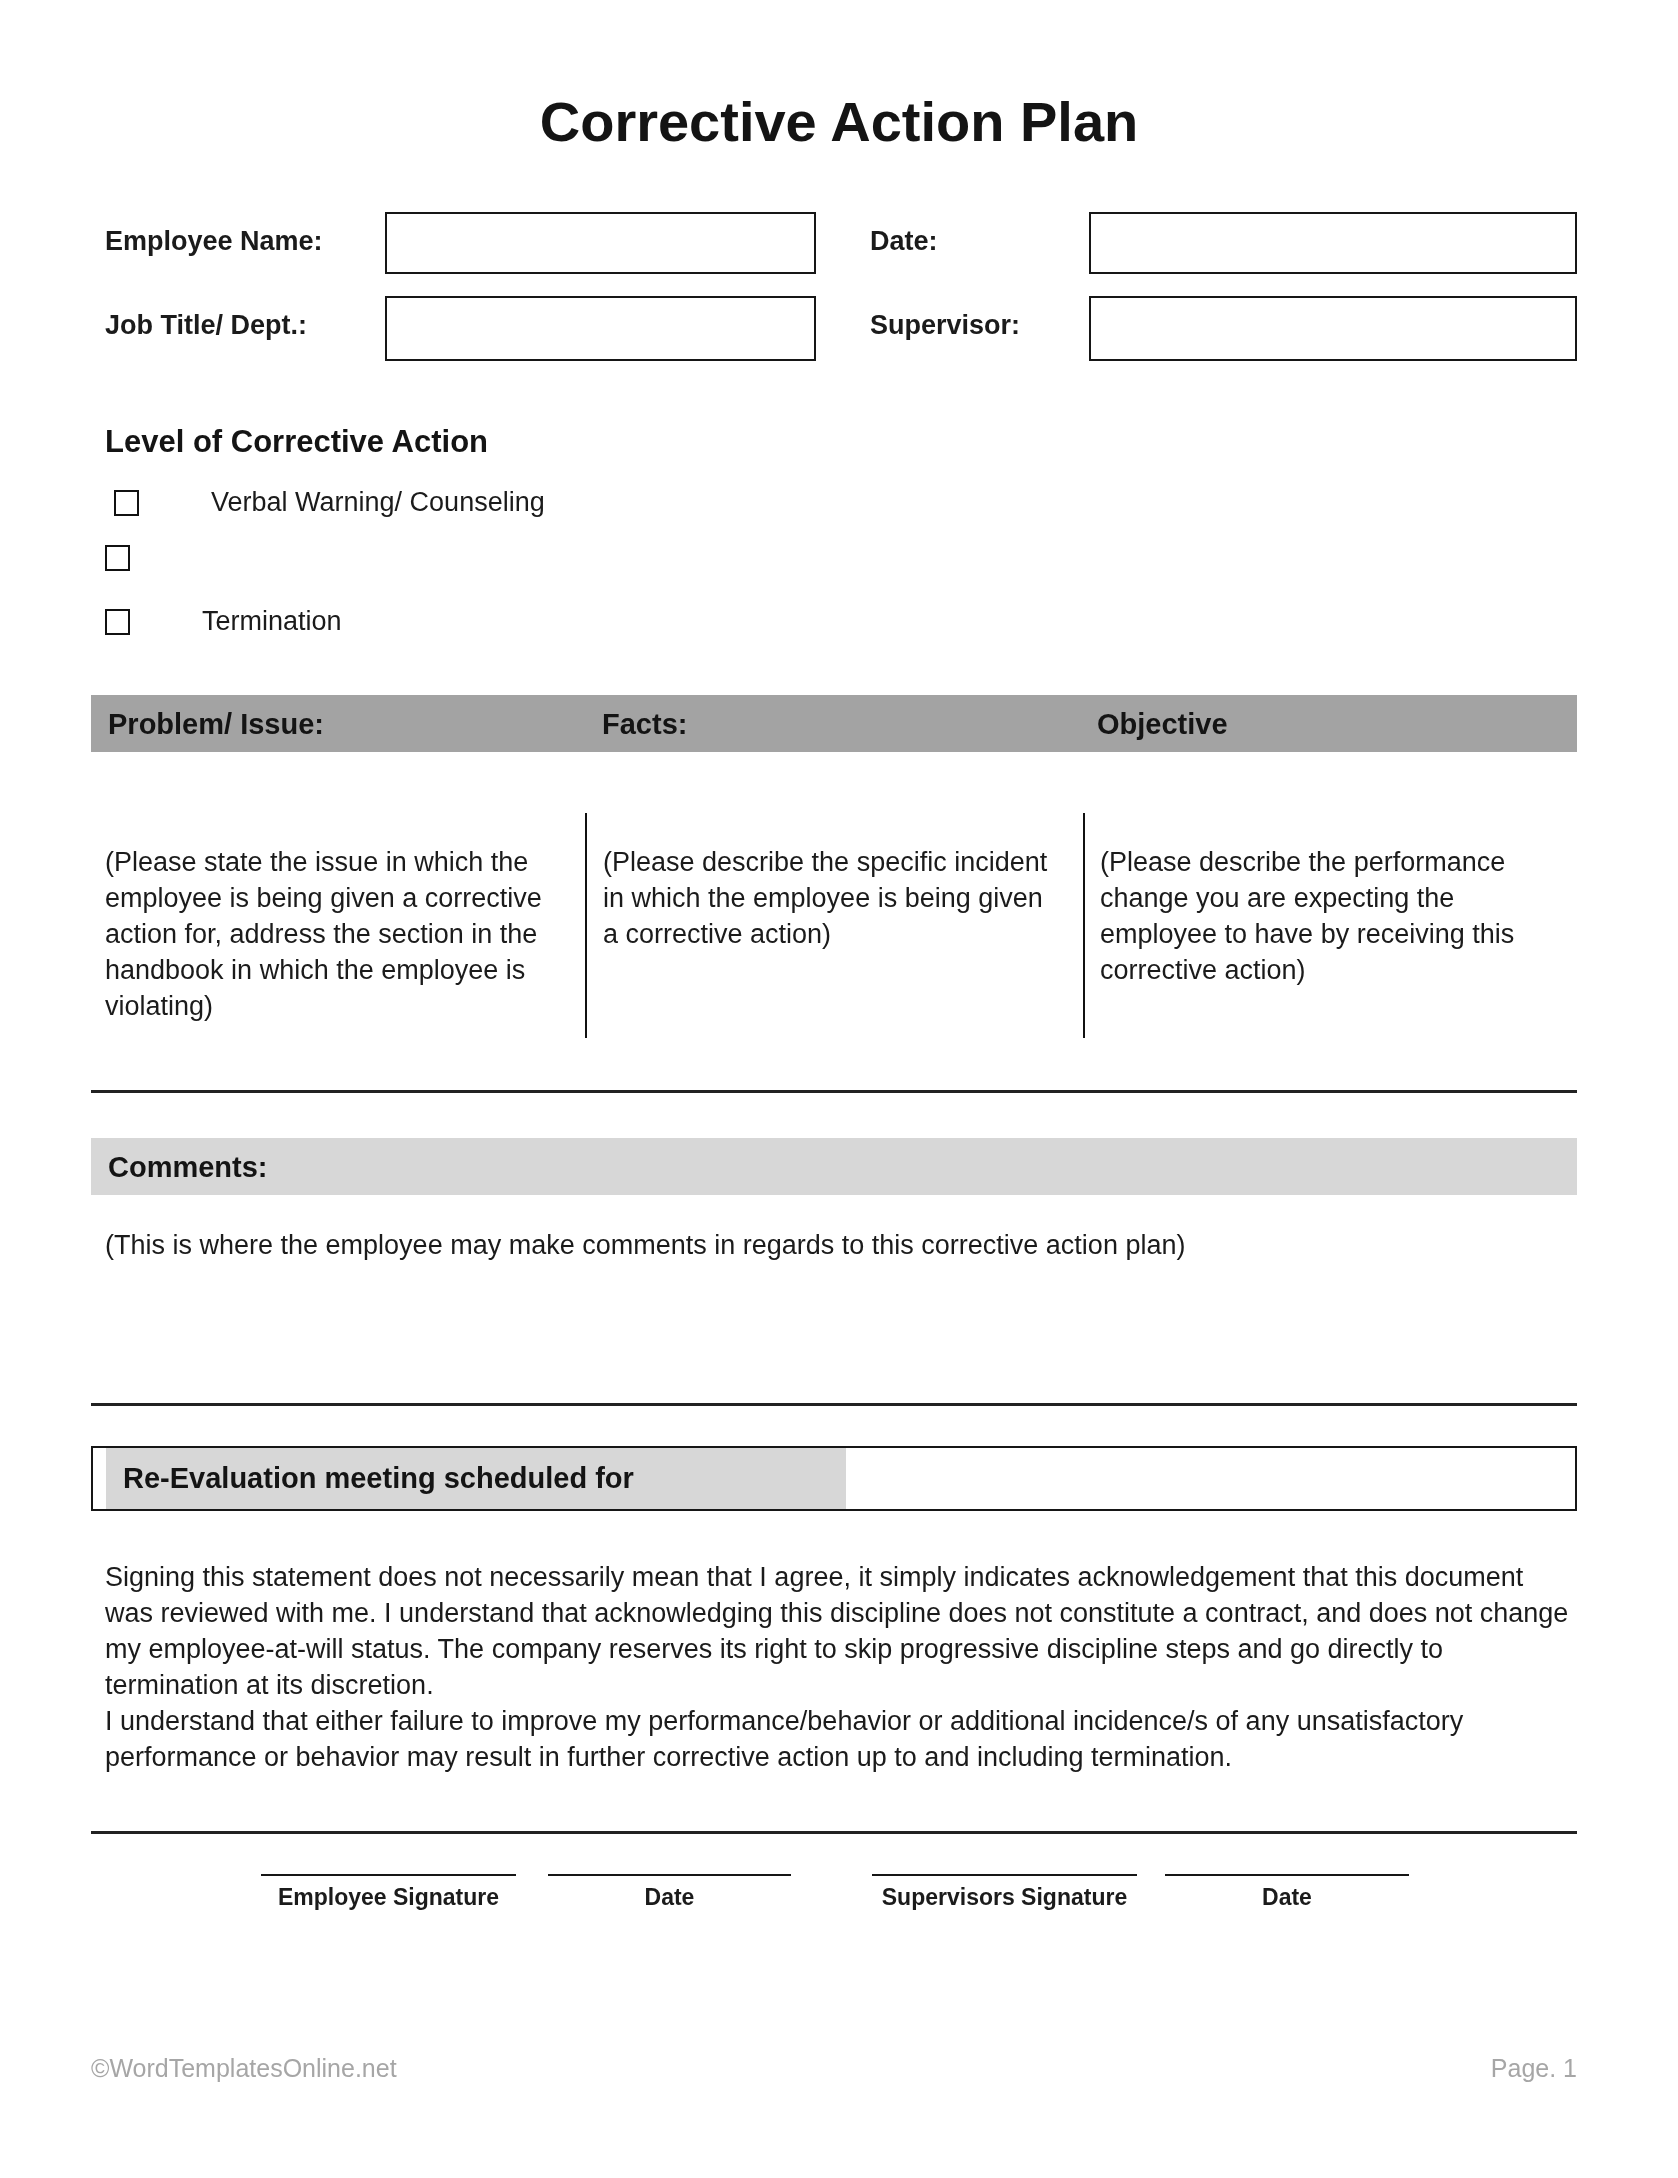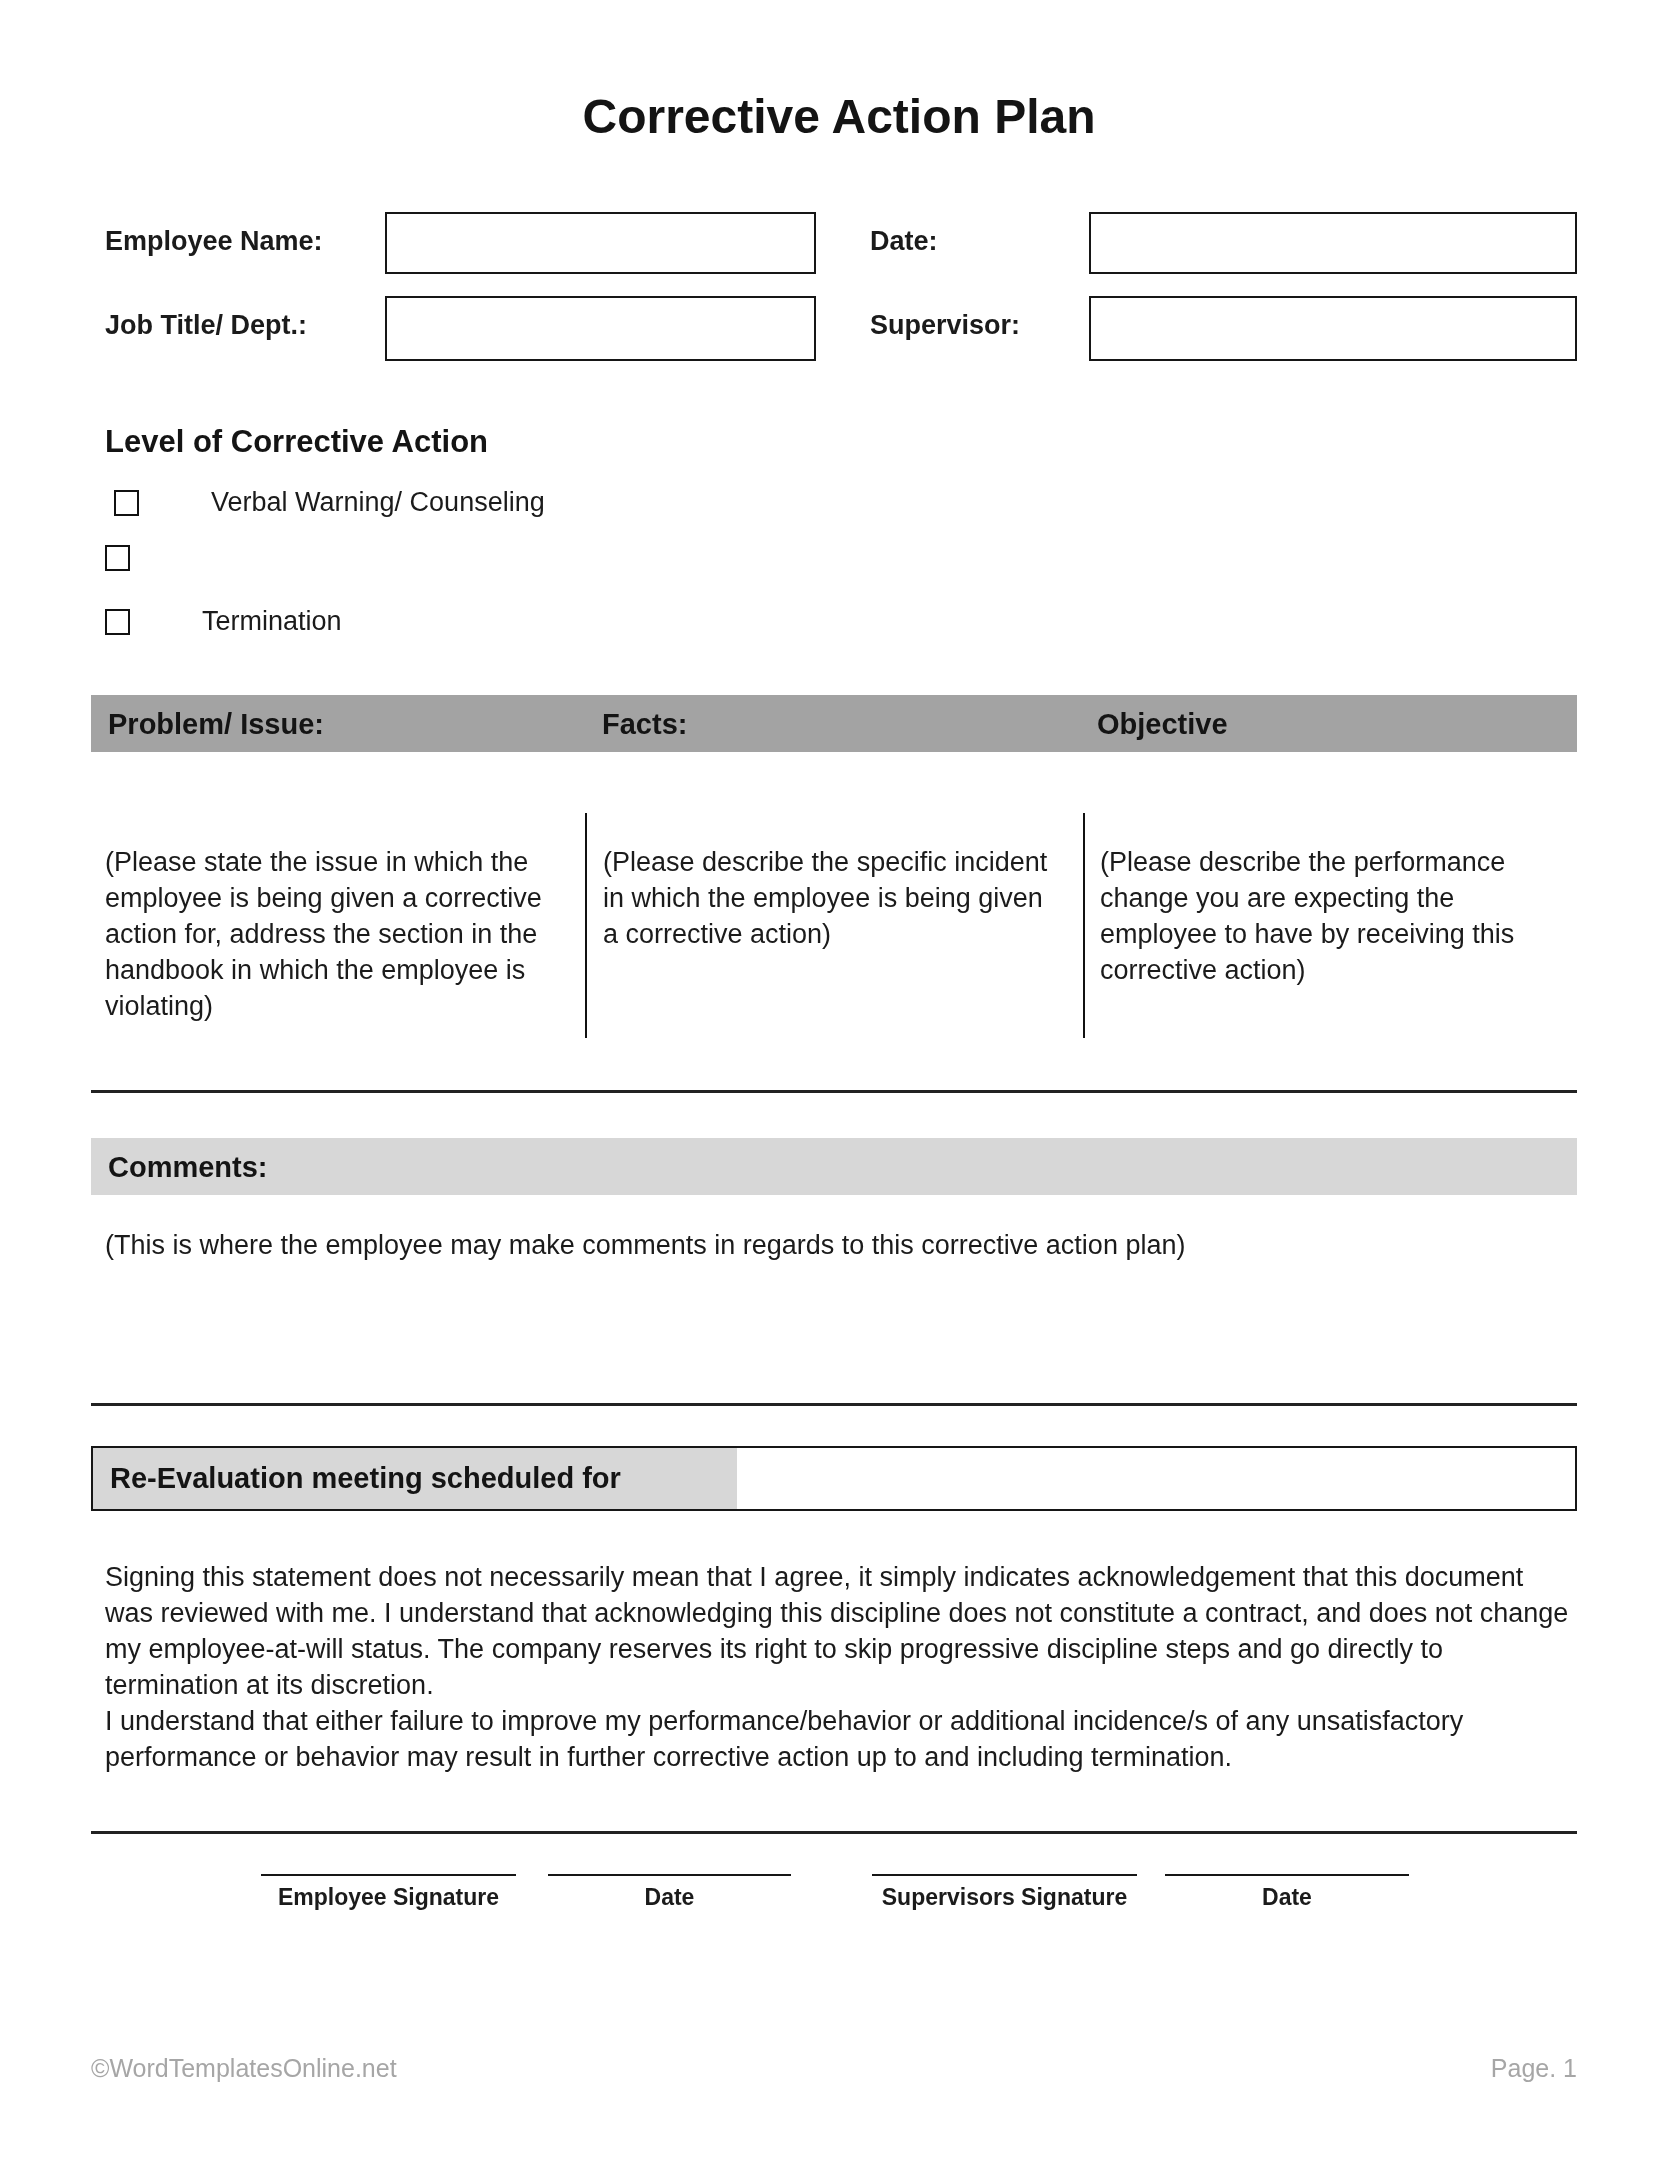--- a/index.html
+++ b/index.html
@@ -7,21 +7,21 @@
   .page {
     position:relative;
     width:1678px; height:2179px;
     background:#ffffff;
     font-family:"Liberation Sans", sans-serif;
     color:#1b1b1b;
     overflow:hidden;
   }
   .title {
     position:absolute; left:0; top:89px; width:100%;
-    text-align:center; font-size:48px; font-weight:700; color:#141414;
+    text-align:center; font-size:56px; font-weight:700; color:#141414;
   }
   .field-label { position:absolute; font-size:27px; font-weight:700; white-space:nowrap; }
   .field-box { position:absolute; border:2.8px solid #161616; background:#fff; font-size:26px; padding:3.7px 9.3px; }
   .section-heading { position:absolute; font-size:31px; font-weight:700; color:#141414; }
   .check-row { position:absolute; left:105px; display:flex; align-items:center; }
   .checkbox {
     width:25px; height:26px; border:2.8px solid #111; background:#fff;
     display:inline-block; flex:0 0 auto;
   }
   .check-label { font-size:27px; margin-left:72px; white-space:nowrap; }
@@ -35,22 +35,22 @@
   .v-divider { position:absolute; top:0; bottom:0; width:1.9px; background:#111; }
   .col-cell { position:absolute; top:31px; font-size:27px; line-height:36px; color:#1b1b1b; }
   .h-rule { position:absolute; left:91px; width:1486px; height:2.8px; background:#222; }
   .hint-text { position:absolute; font-size:27px; line-height:36px; color:#1b1b1b; }
   .fill-area { position:absolute; background:transparent; }
   .reeval-box {
     position:absolute; left:91px; top:1446px; width:1486px; height:65px;
     border:2.8px solid #161616; display:flex; align-items:stretch; background:#fff;
   }
   .reeval-label {
-    width:644px; display:flex; align-items:center; padding-left:17px;
-    font-size:29px; font-weight:700; color:#141414;
+    width:740px; display:flex; align-items:center; padding-left:17px;
+    font-size:29px; font-weight:700; color:#141414;margin-left:13px;
   }
   .reeval-value { flex:1; font-size:27px; padding:5.6px 11.2px; }
   .ack { position:absolute; left:105px; top:1559px; width:1465px; font-size:27px; line-height:36px; }
   .sig-col { position:absolute; top:1874px; border-top:2.8px solid #161616; text-align:center; }
   .sig-label { display:block; margin-top:7.5px; font-size:23px; font-weight:700; white-space:nowrap; }
   .footer-left { position:absolute; left:91px; top:2054px; font-size:25px; }
   .footer-right { position:absolute; right:101px; top:2054px; font-size:25px; text-align:right; }
 </style>
 </head>
 <body>

